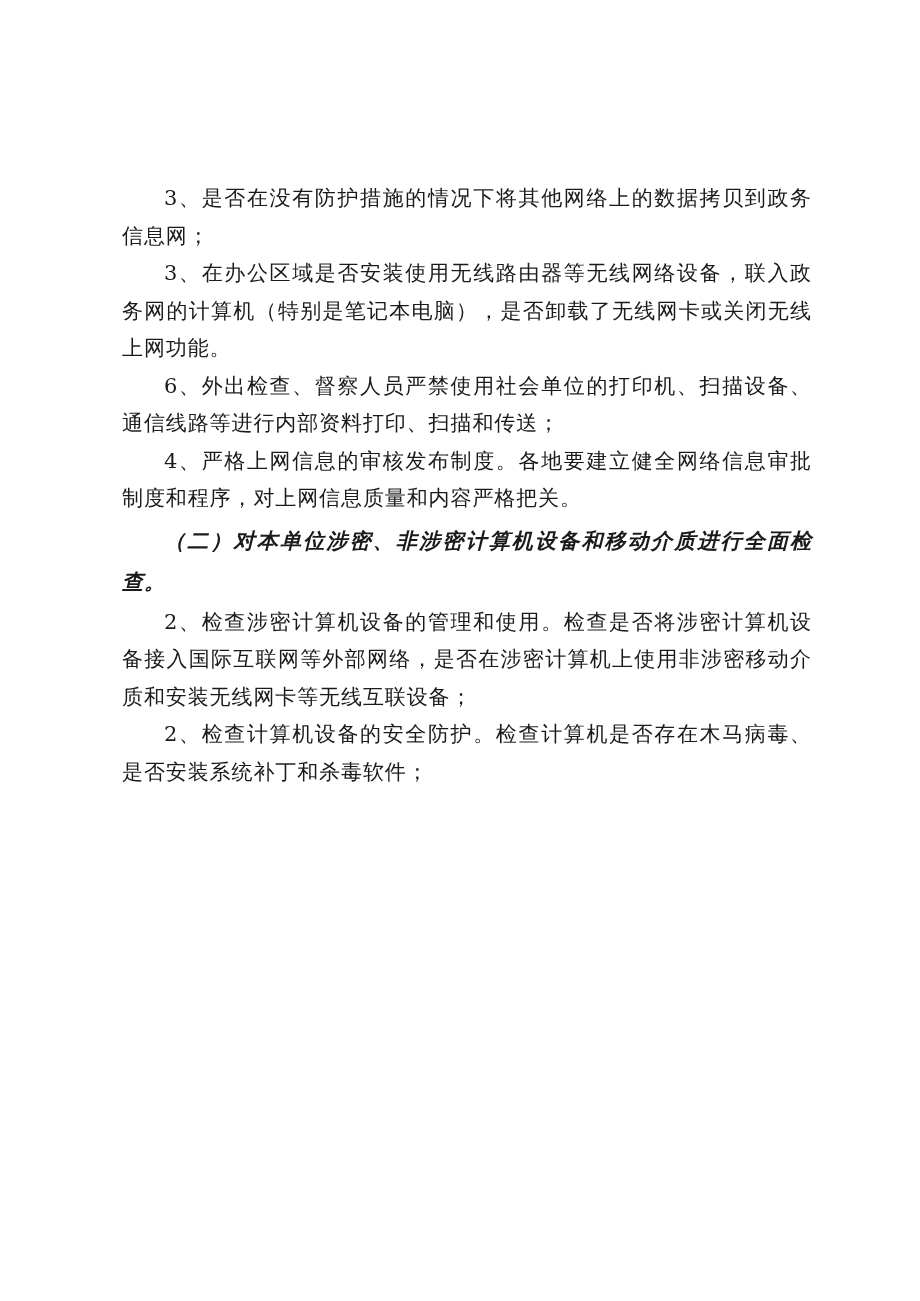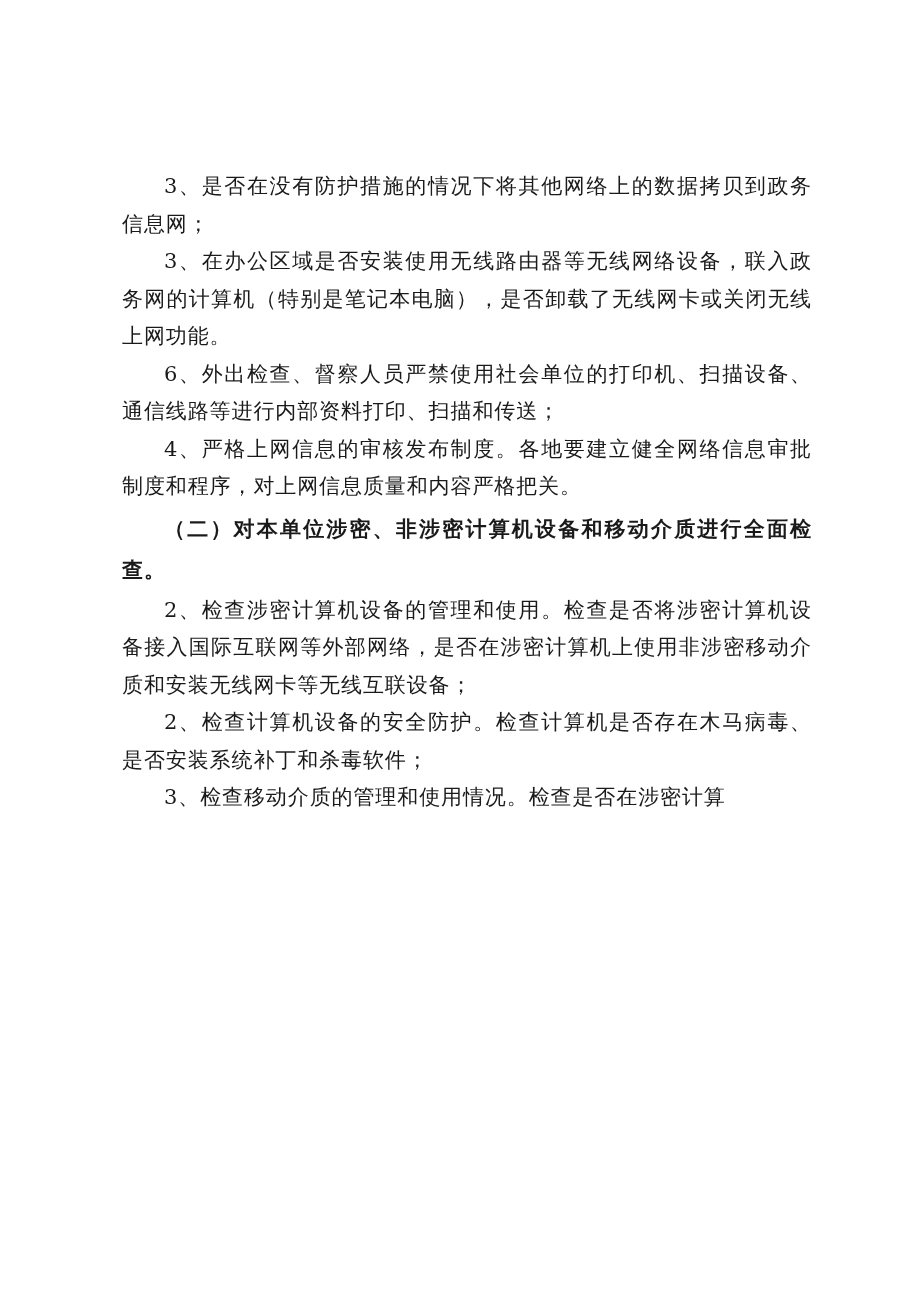--- a/index.html
+++ b/index.html
@@ -11,21 +11,21 @@
       width: 920px;
       height: 1301px;
       position: relative;
       overflow: hidden;
       font-family: "DejaVu Serif", "Liberation Serif", serif;
       color: #1a1a1a;
     }
     .page {
       position: absolute;
       left: 122px;
-      top: 168px;
+      top: 180px;
       width: 690px;
     }
     .para {
       margin: 0;
       font-size: 21px;
       line-height: 37.5px;
       text-align: justify;
       text-justify: inter-ideograph;
       letter-spacing: 0.9px;
       text-indent: 42px;
@@ -34,32 +34,32 @@
     .heading {
       margin: 0;
       font-size: 21px;
       line-height: 41px;
       font-weight: bold;
       text-indent: 42px;
       letter-spacing: 0.9px;
       text-align: justify;
       padding-top: 2px;
       padding-bottom: 2px;
+      font-style: italic;
     }
     .line-forced {
       display: block;
     }
   </style>
 </head>
 <body>
 
 <div class="page">
   <p class="para">3、是否在没有防护措施的情况下将其他网络上的数据拷贝到政务信息网；</p>
   <p class="para">3、在办公区域是否安装使用无线路由器等无线网络设备，联入政务网的计算机（特别是笔记本电脑），是否卸载了无线网卡或关闭无线上网功能。</p>
   <p class="para">6、外出检查、督察人员严禁使用社会单位的打印机、扫描设备、通信线路等进行内部资料打印、扫描和传送；</p>
   <p class="para">4、严格上网信息的审核发布制度。各地要建立健全网络信息审批制度和程序，对上网信息质量和内容严格把关。</p>
   <p class="heading">（二）对本单位涉密、非涉密计算机设备和移动介质进行全面检查。</p>
   <p class="para">2、检查涉密计算机设备的管理和使用。检查是否将涉密计算机设备接入国际互联网等外部网络，是否在涉密计算机上使用非涉密移动介质和安装无线网卡等无线互联设备；</p>
   <p class="para">2、检查计算机设备的安全防护。检查计算机是否存在木马病毒、是否安装系统补丁和杀毒软件；</p>
   <p class="para">
-    <span class="line-forced">3、检查移动介质的管理和使用情况。检查是否在涉密计算</span>
   </p>
 </div>
 
 </body></html>

